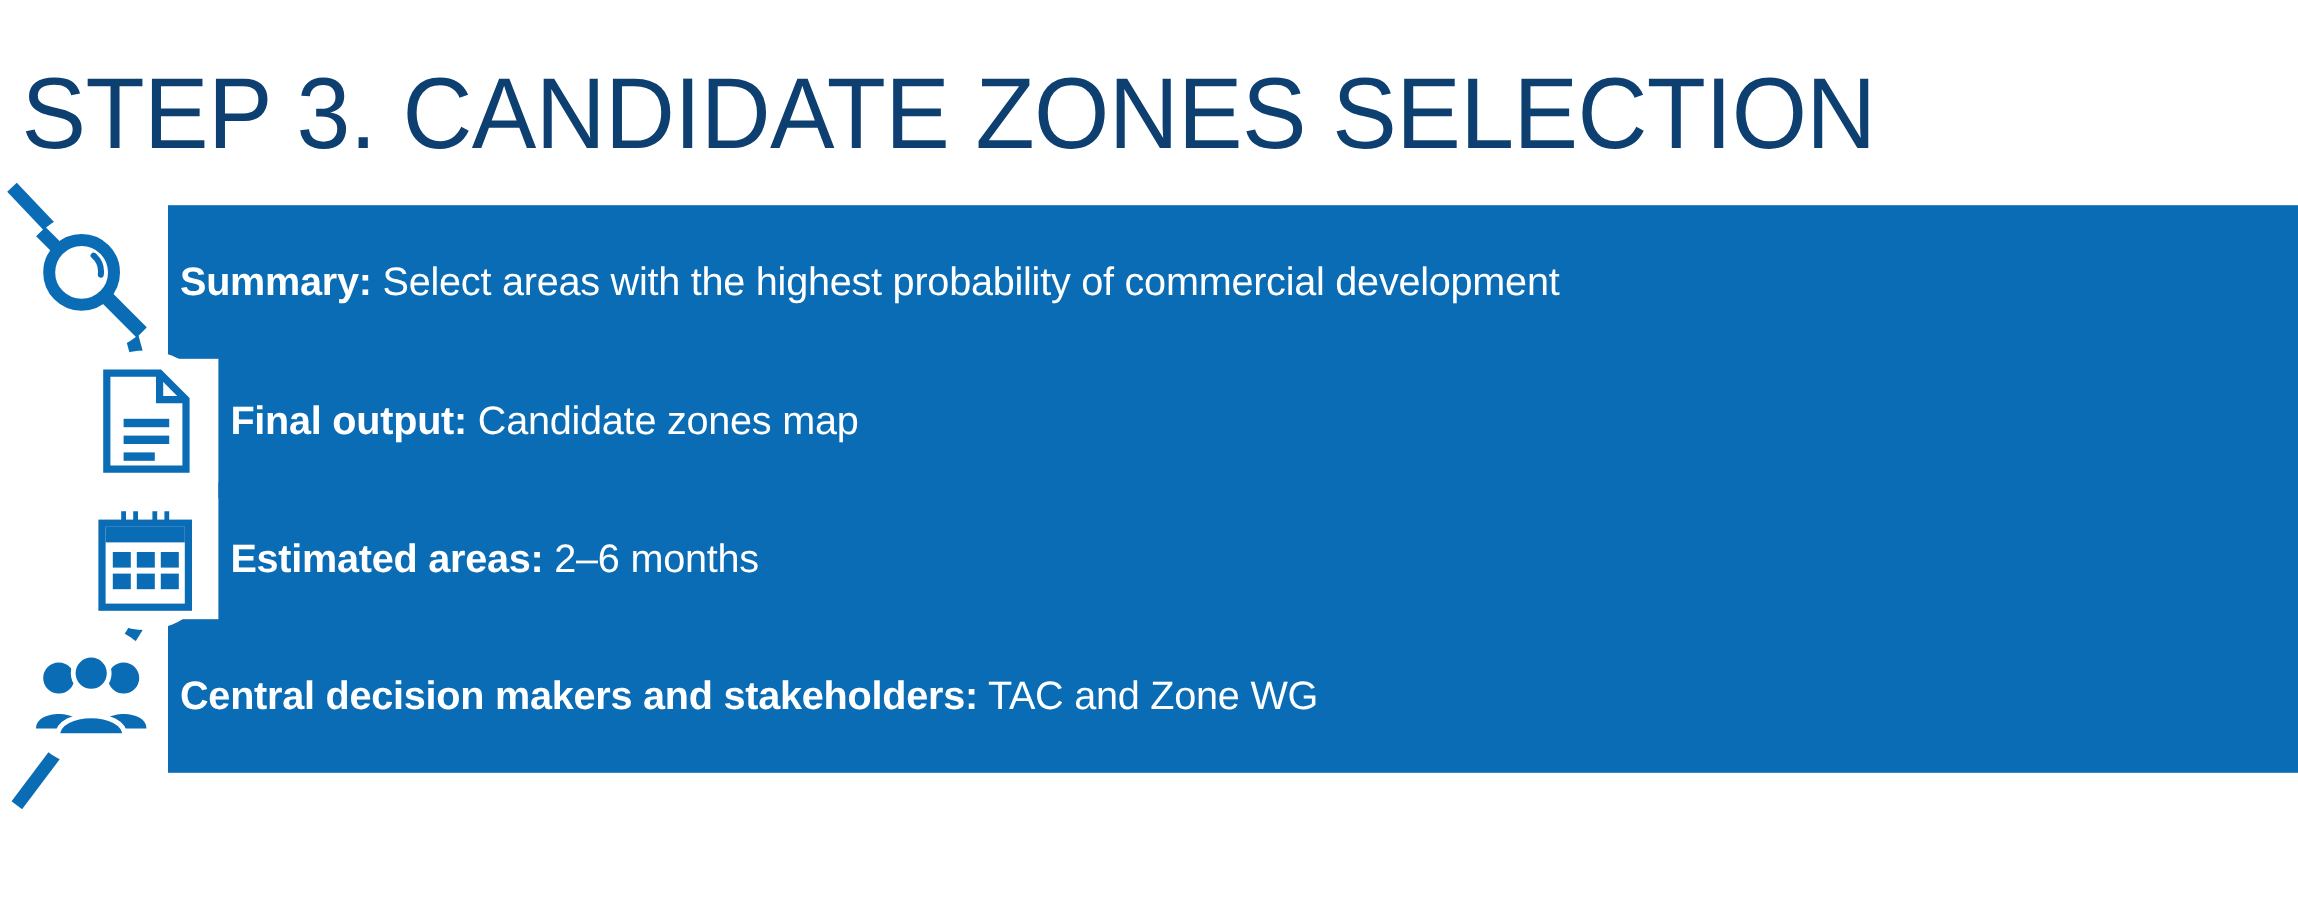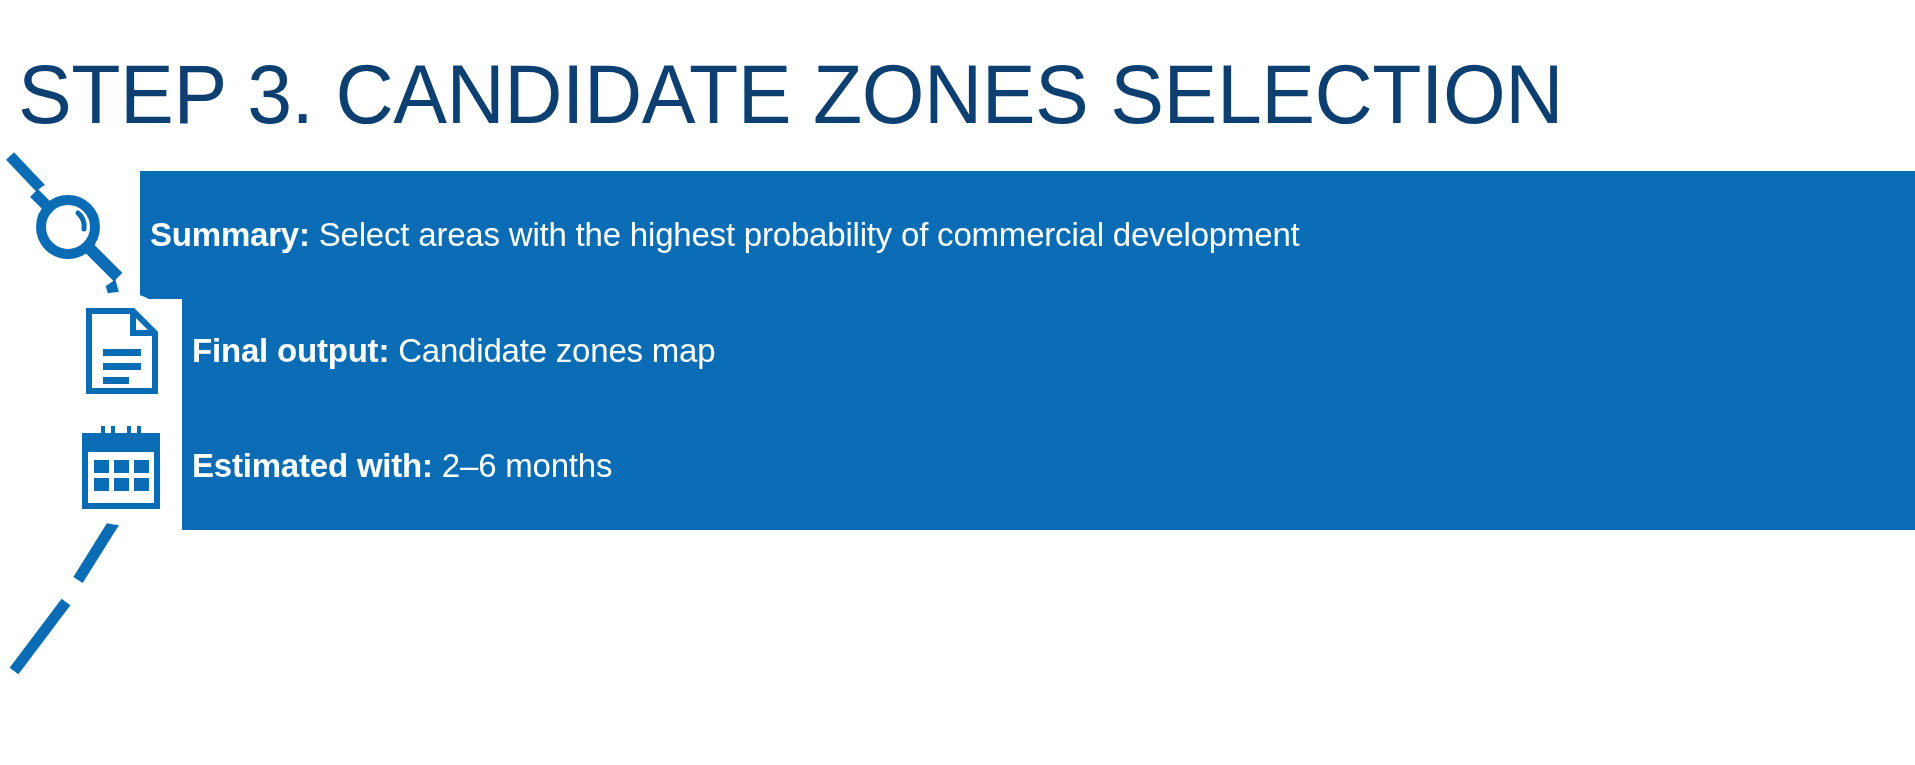--- a/index.html
+++ b/index.html
@@ -211,19 +211,40 @@
           <rect x="17" y="40" width="15" height="13" fill="#0a6cb4"></rect>
           <rect x="37" y="40" width="15" height="13" fill="#0a6cb4"></rect>
           <rect x="57" y="40" width="15" height="13" fill="#0a6cb4"></rect>
           <rect x="17" y="58" width="15" height="13" fill="#0a6cb4"></rect>
           <rect x="37" y="58" width="15" height="13" fill="#0a6cb4"></rect>
           <rect x="57" y="58" width="15" height="13" fill="#0a6cb4"></rect>
         </svg>
       </div>
 
       <div class="row-text">
-        <span class="lbl">Estimated with:</span><span class="val"> 2–6 months</span>
-      </div>
-    </div>
-
+        <span class="lbl">Estimated areas:</span><span class="val"> 2–6 months</span>
+      </div>
+    </div>
+
+    <div class="row" id="row-stake">
+      <div class="row-bar"></div>
+
+      <div class="row-icon">
+        <svg class="icon-svg" width="96" height="74" viewBox="0 0 96 74">
+
+          <circle cx="21" cy="22" r="13" fill="#0a6cb4"></circle>
+          <path d="M 2 64 C 2 48 40 48 40 64 Z" fill="#0a6cb4"></path>
+
+          <circle cx="75" cy="22" r="13" fill="#0a6cb4"></circle>
+          <path d="M 56 64 C 56 48 94 48 94 64 Z" fill="#0a6cb4"></path>
+
+          <circle cx="48" cy="18" r="15" fill="#0a6cb4" stroke="#ffffff" stroke-width="4"></circle>
+          <path d="M 20 70 C 20 48 76 48 76 70 Z" fill="#0a6cb4" stroke="#ffffff" stroke-width="4"></path>
+        </svg>
+      </div>
+
+      <div class="row-text">
+        <span class="lbl">Central decision makers and stakeholders:</span><span class="val"> TAC and Zone WG</span>
+      </div>
+    </div>
 
   </div>
 </div>
 
 </body></html>

